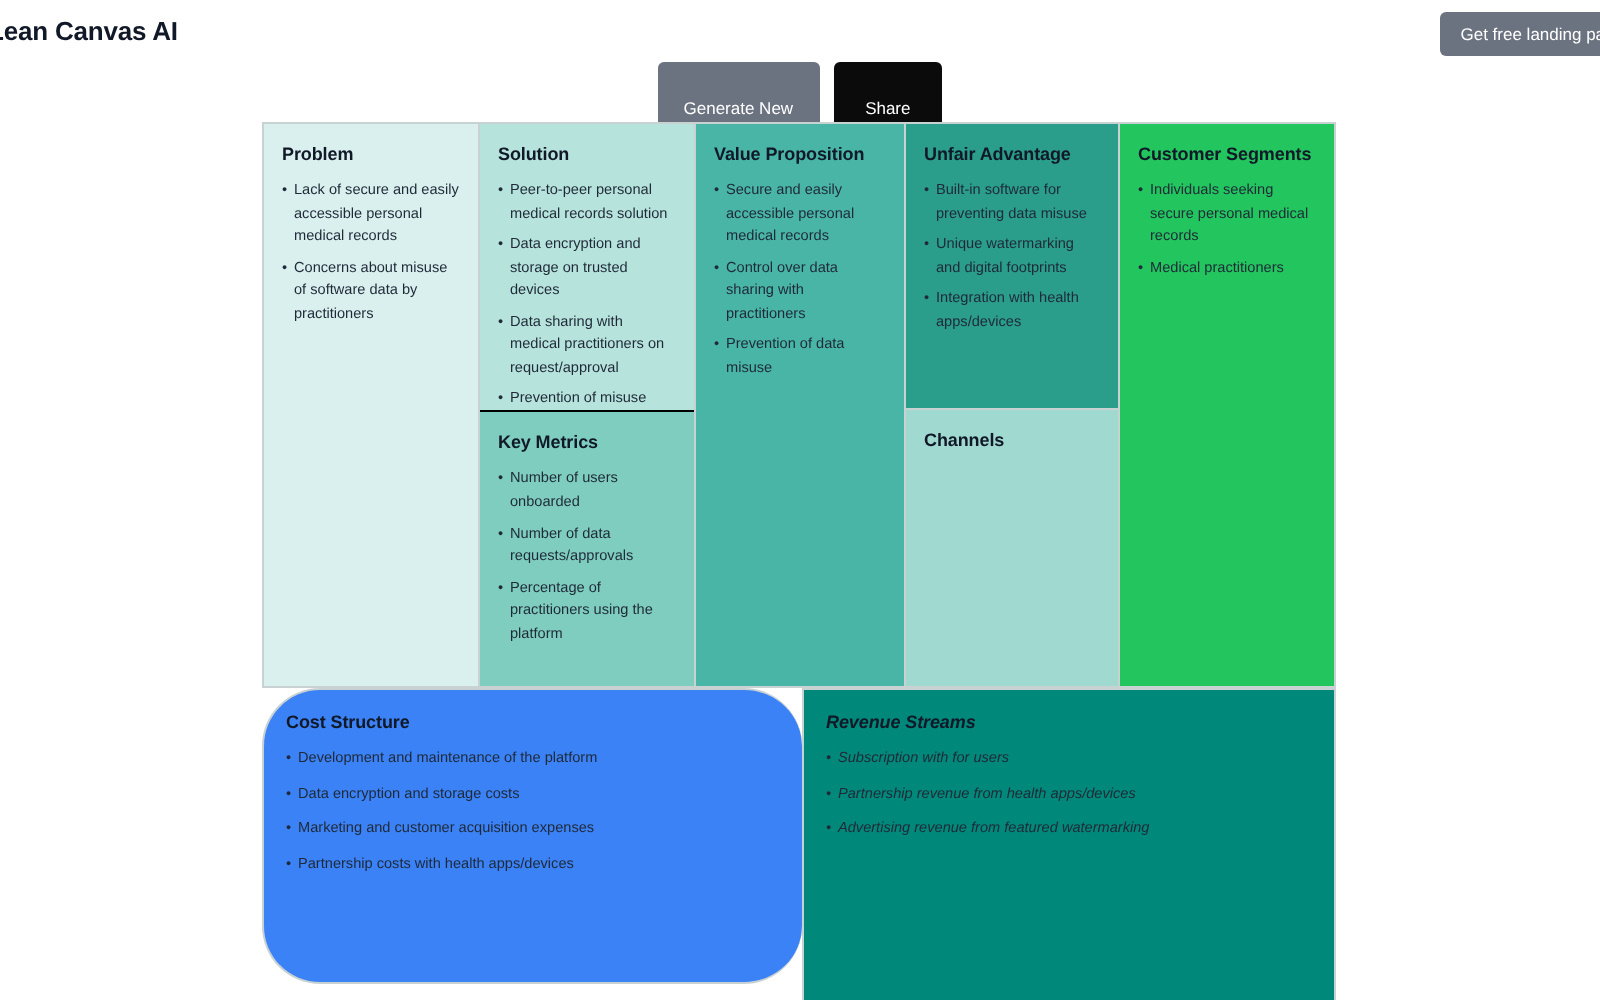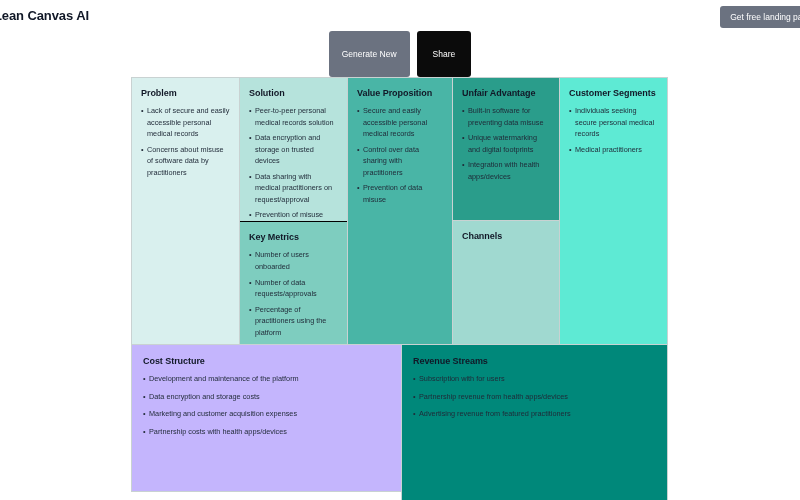--- a/index.html
+++ b/index.html
@@ -80,21 +80,21 @@
     position: absolute;
     left: 131px;
     top: 61px;
     width: 537px;
     height: 439px;
   }
 
   .canvas-top {
     position: absolute;
     left: 0;
-    top: 16px;
+    top: 0;
     width: 537px;
     height: 297px;
     display: flex;
   }
 
   .col {
     height: 283px;
     border: 1px solid #c9d2d2;
     border-right: none;
     display: flex;
@@ -163,20 +163,21 @@
     border-right: none;
     padding: 11px 11px 8px 11px;
   }
 
   .cell-revenue {
     width: 267px;
     height: 156px;
     border: 1px solid #c9d2d2;
     border-bottom: none;
     padding: 11px 11px 12px 11px;
+    font-style: italic;
   }
 
   .cell-cost .bullets li,
   .cell-revenue .bullets li {
     font-size: 7.3px;
     margin-bottom: 6px;
   }
 </style>
 </head>
 <body>
@@ -244,47 +245,47 @@
           <li>Unique watermarking and digital footprints</li>
           <li>Integration with health apps/devices</li>
         </ul>
       </div>
       <div class="cell cell-unfair-bot" style="background: rgb(160, 217, 208);">
         <div class="cell-title">Channels</div>
       </div>
     </div>
 
     <div class="col col-segments">
-      <div class="cell cell-full" style="background: #5eead4;">
+      <div class="cell cell-full" style="background: #22c55e;">
         <div class="cell-title">Customer Segments</div>
         <ul class="bullets">
           <li>Individuals seeking secure personal medical records</li>
           <li>Medical practitioners</li>
         </ul>
       </div>
     </div>
 
   </div>
 
   <div class="canvas-bottom">
 
-    <div class="cell-cost" style="background: #c4b5fd;">
+    <div class="cell-cost" style="background: #3b82f6; border-radius: 29px;">
       <div class="cell-title">Cost Structure</div>
       <ul class="bullets">
         <li>Development and maintenance of the platform</li>
         <li>Data encryption and storage costs</li>
         <li>Marketing and customer acquisition expenses</li>
         <li>Partnership costs with health apps/devices</li>
       </ul>
     </div>
 
     <div class="cell-revenue" style="background: rgb(0, 136, 122);">
       <div class="cell-title">Revenue Streams</div>
       <ul class="bullets">
         <li>Subscription with for users</li>
         <li>Partnership revenue from health apps/devices</li>
-        <li>Advertising revenue from featured practitioners</li>
+        <li>Advertising revenue from featured watermarking</li>
       </ul>
     </div>
 
   </div>
 
 </div>
 
 </body></html>

